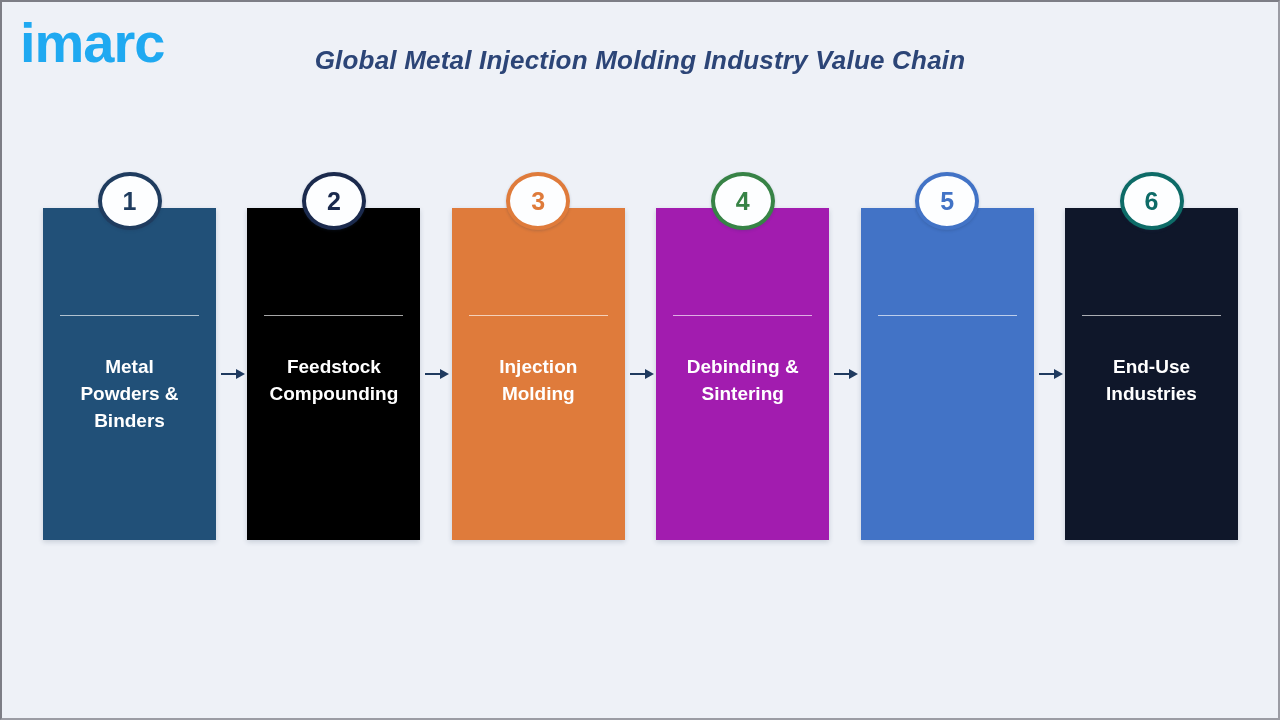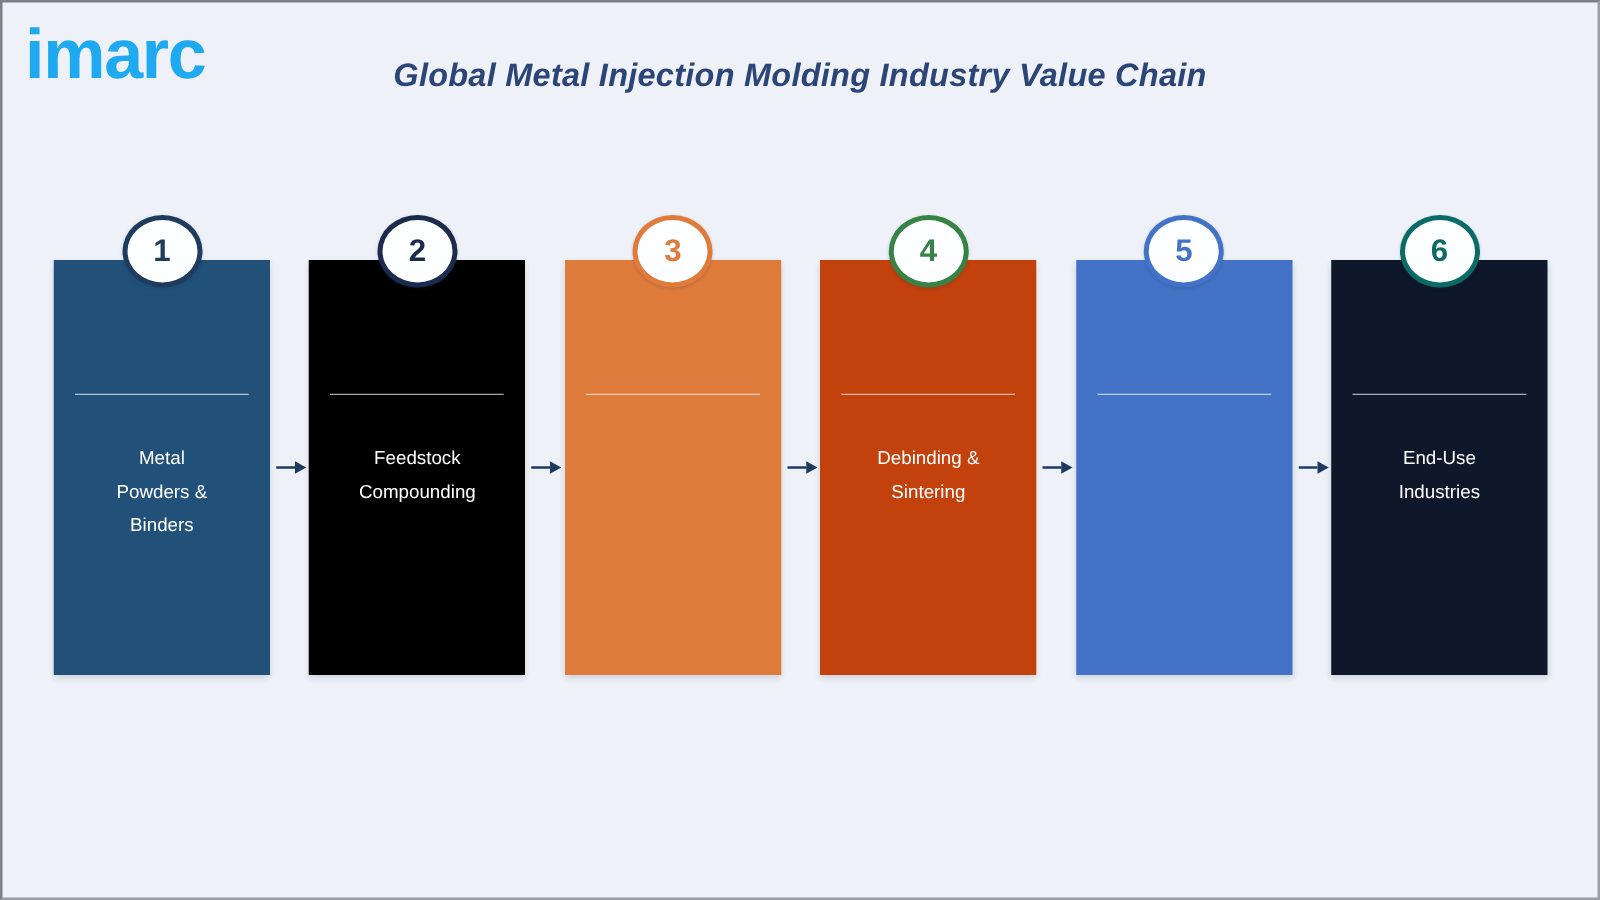--- a/index.html
+++ b/index.html
@@ -74,23 +74,23 @@
   .divider {
     position: absolute;
     left: 17px; right: 17px; top: 107px;
     border-top: 1px solid rgba(255, 255, 255, 0.65);
   }
   .label {
     position: absolute;
     left: 0; right: 0; top: 145px;
     text-align: center;
     color: var(--step-text);
-    font-size: 15px;
+    font-size: 19px;
     line-height: 27px;
-    font-weight: normal;
+    font-weight: bold;
     white-space: pre-line;
   }
   .arrow {
     position: absolute;
     top: 373px;
     width: 15px; height: 2px;
     background: var(--arrow-color);
   }
   .arrow::after {
     content: "";
@@ -134,28 +134,30 @@
 Compounding</div>
     </div>
   </div>
 <div class="arrow" style="left: 425.4px;"></div>
   <div class="step" style="left: 451.8px;">
     <div class="badge" style="color: rgb(223, 123, 59);">
       <span class="badge-num">3</span>
     </div>
     <div class="box" style="background: rgb(223, 123, 59);">
       <div class="divider"></div>
+      <div class="label">Injection
+Molding</div>
     </div>
   </div>
 <div class="arrow" style="left: 629.8px;"></div>
   <div class="step" style="left: 656.2px;">
     <div class="badge" style="color: rgb(55, 131, 70);">
       <span class="badge-num">4</span>
     </div>
-    <div class="box" style="background: #c2410c;">
+    <div class="box" style="background: #a21caf;">
       <div class="divider"></div>
       <div class="label">Debinding &amp;
 Sintering</div>
     </div>
   </div>
 <div class="arrow" style="left: 834.2px;"></div>
   <div class="step" style="left: 860.6px;">
     <div class="badge" style="color: rgb(66, 115, 198);">
       <span class="badge-num">5</span>
     </div>

